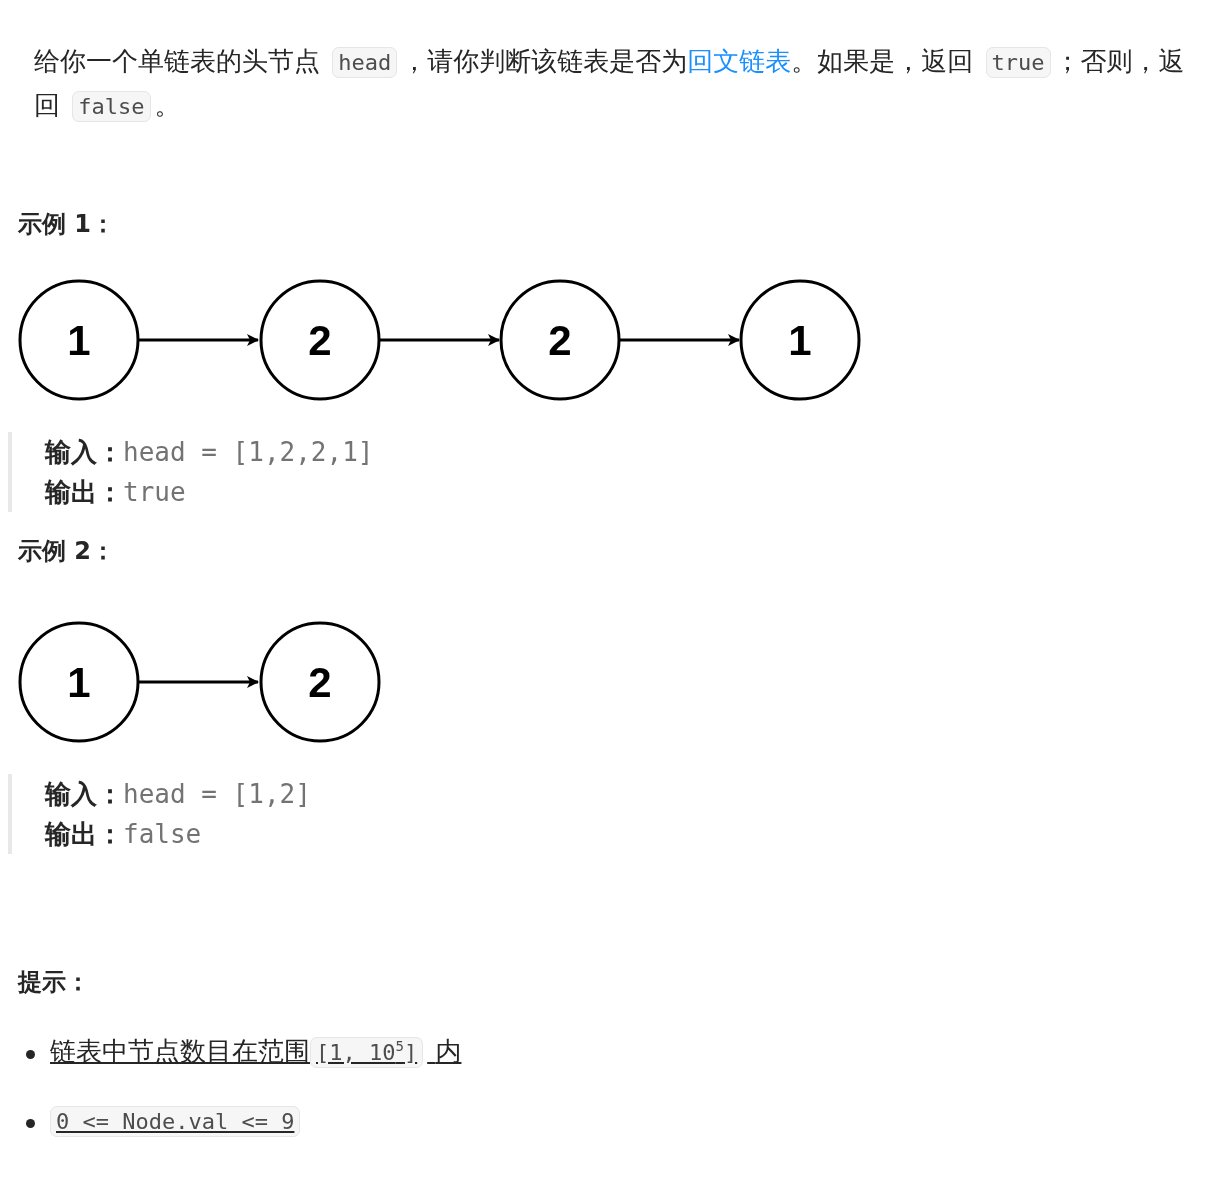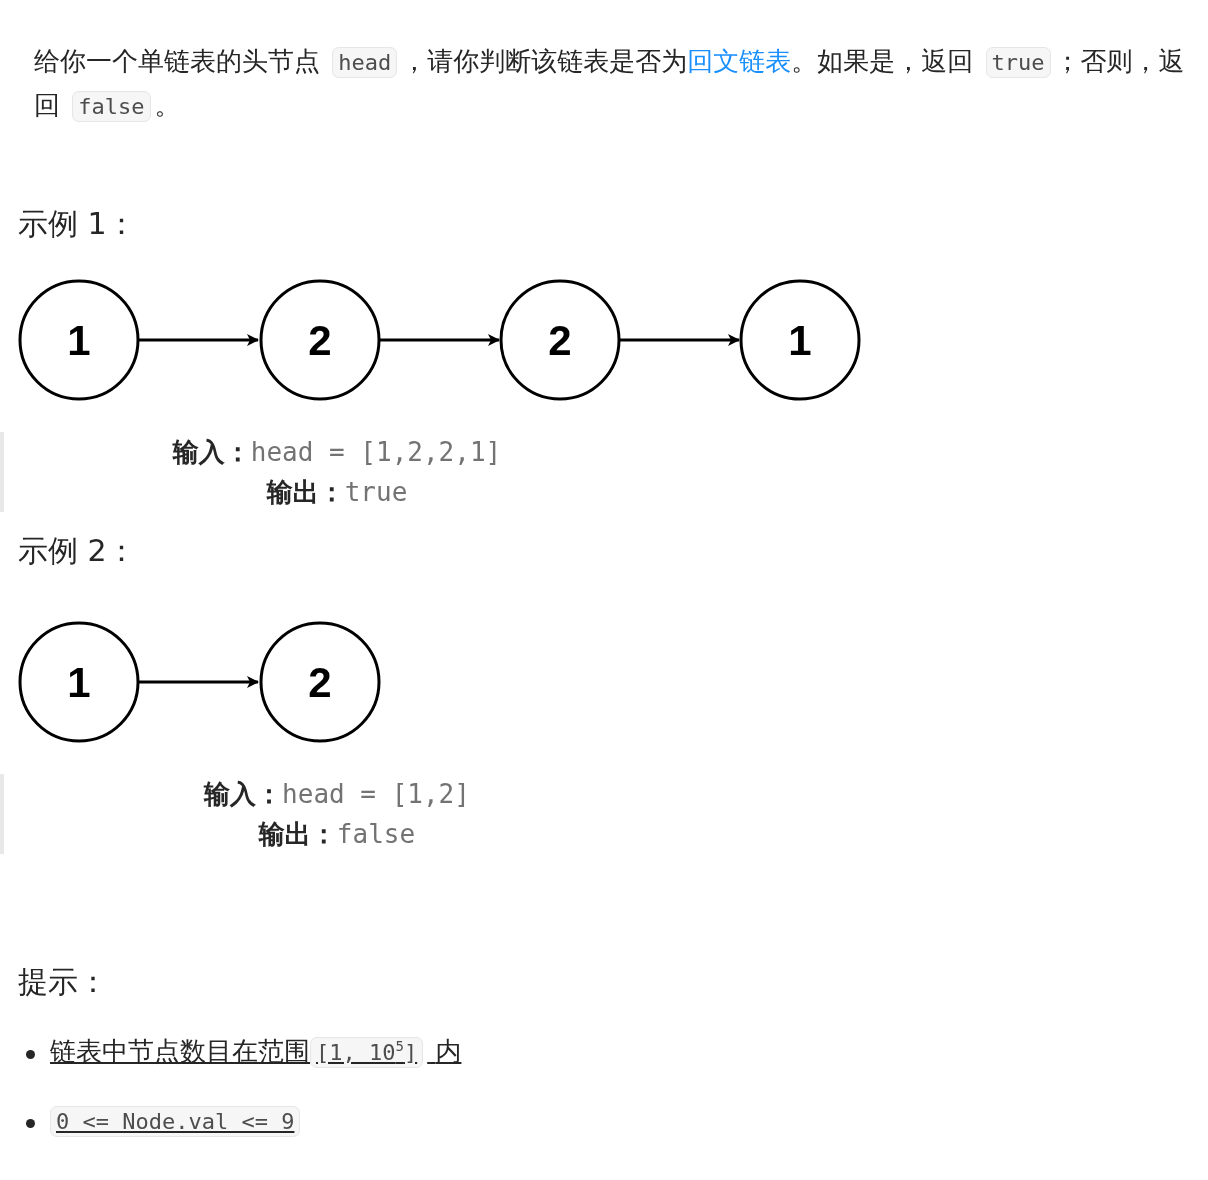--- a/index.html
+++ b/index.html
@@ -19,29 +19,29 @@
     color: #4d4d4d;
     background: #f6f6f6;
     border: 1px solid #e6e6e6;
     border-radius: 7px;
     padding: 2px 5px;
     margin: 0 4px;
   }
   a.link { color: #1a90ff; text-decoration: none; }
   .heading {
     position: absolute; left: 18px;
-    font-size: 30px; font-weight: normal; line-height: 30px; margin: 0;
+    font-size: 24px; font-weight: bold; line-height: 30px; margin: 0;
     color: #262626;
   }
   .diagram { position: absolute; left: 18px; }
   .quote {
-    position: absolute; left: 0; width: 600px;
+    position: absolute; left: 8px; width: 600px;
     border-left: 4px solid #e8e8e8;
     padding-left: 33px;
-    font-size: 26px; line-height: 40px; text-align: center;
+    font-size: 26px; line-height: 40px;
   }
   .quote .label { font-weight: bold; color: #262626; }
   .quote .val {
     font-family: "DejaVu Sans Mono", "Liberation Mono", monospace;
     color: #737373; font-size: 26px;
   }
   .quote .line { display: block; white-space: pre; }
   ul.hints {
     position: absolute; left: 0; top: 1030px; margin: 0; padding: 0 0 0 50px;
     list-style: none; font-size: 26px;

